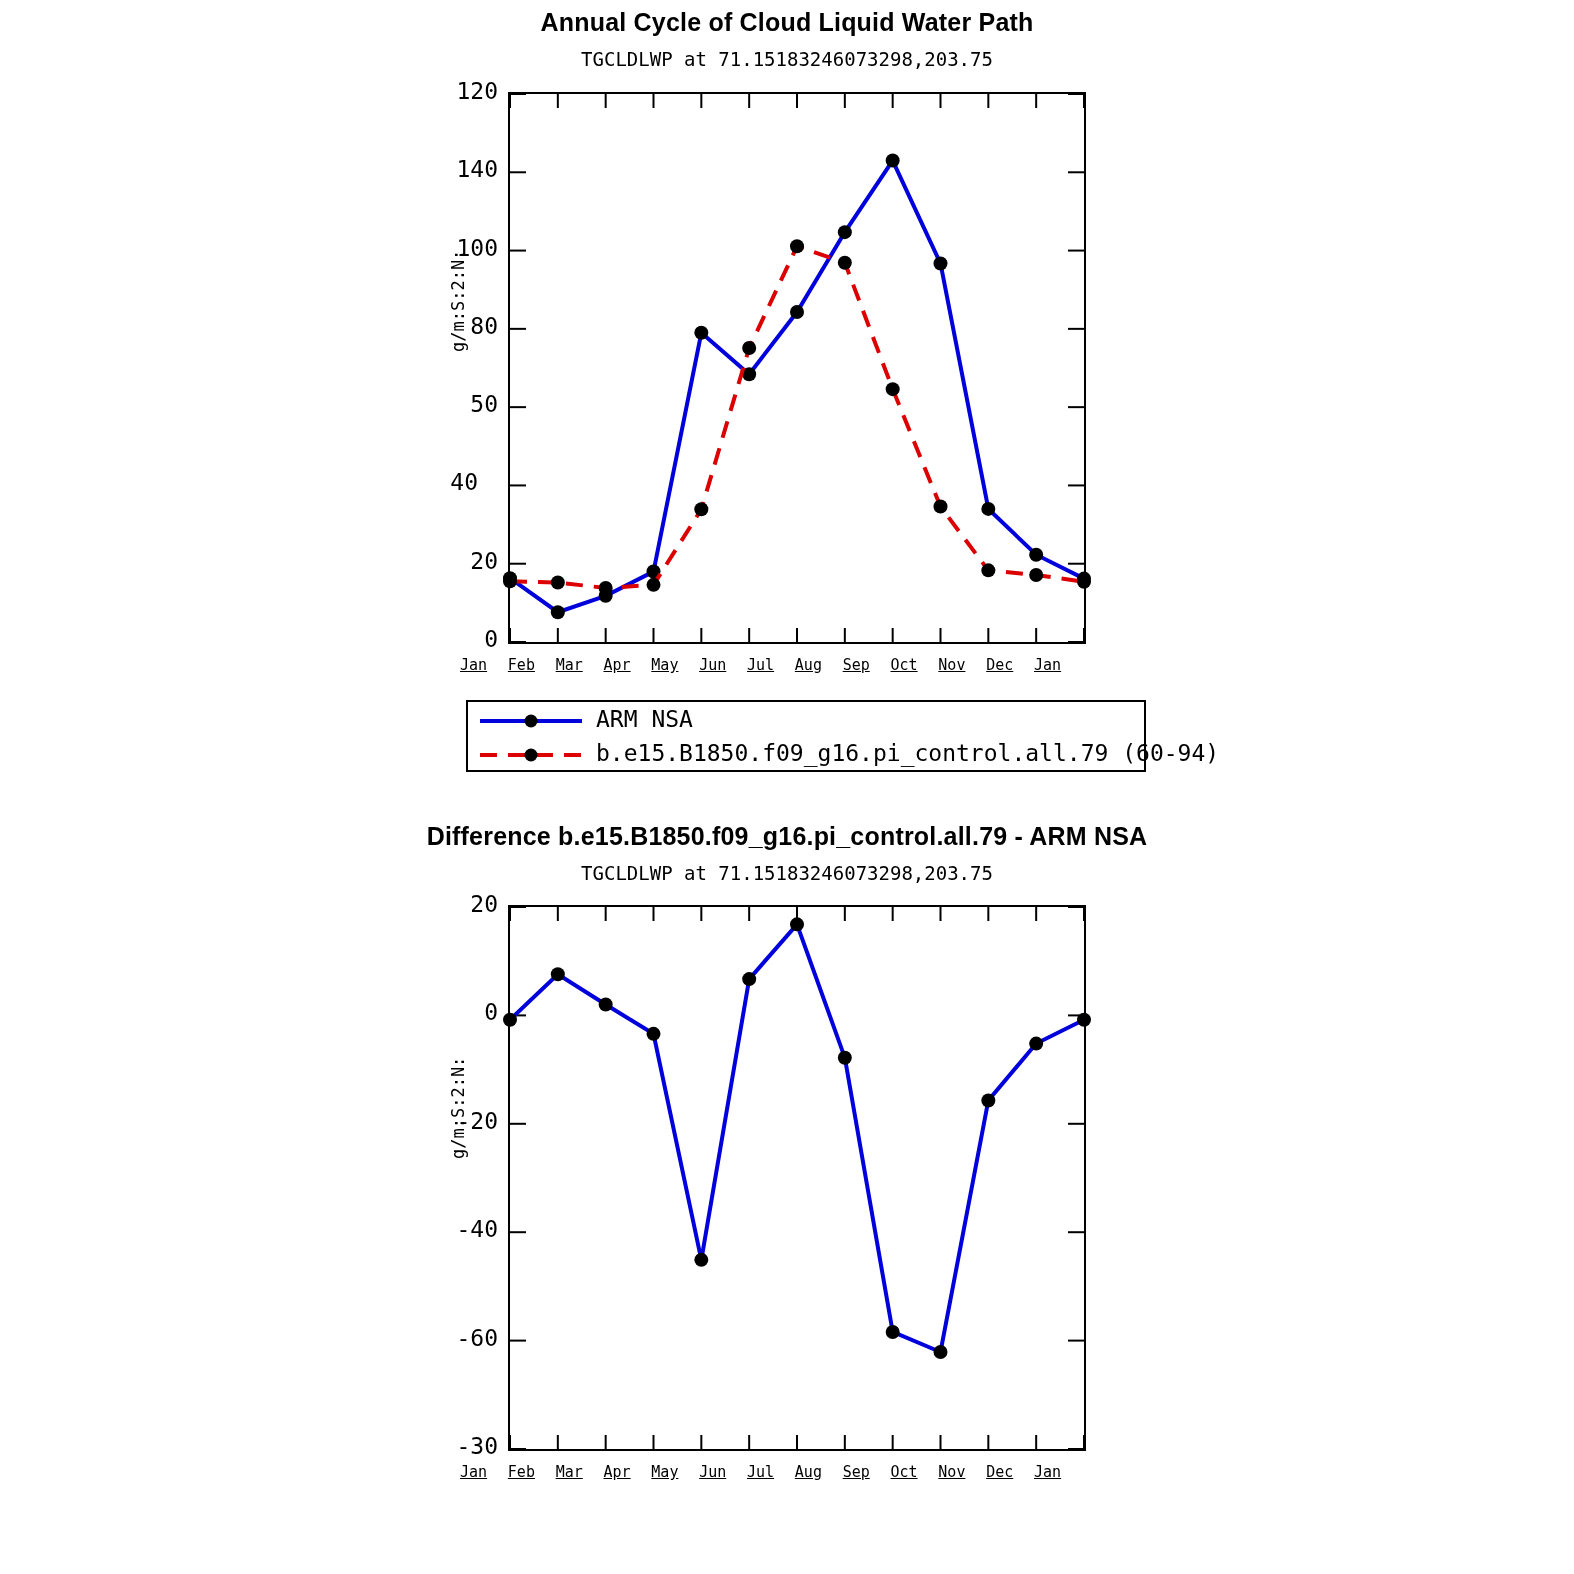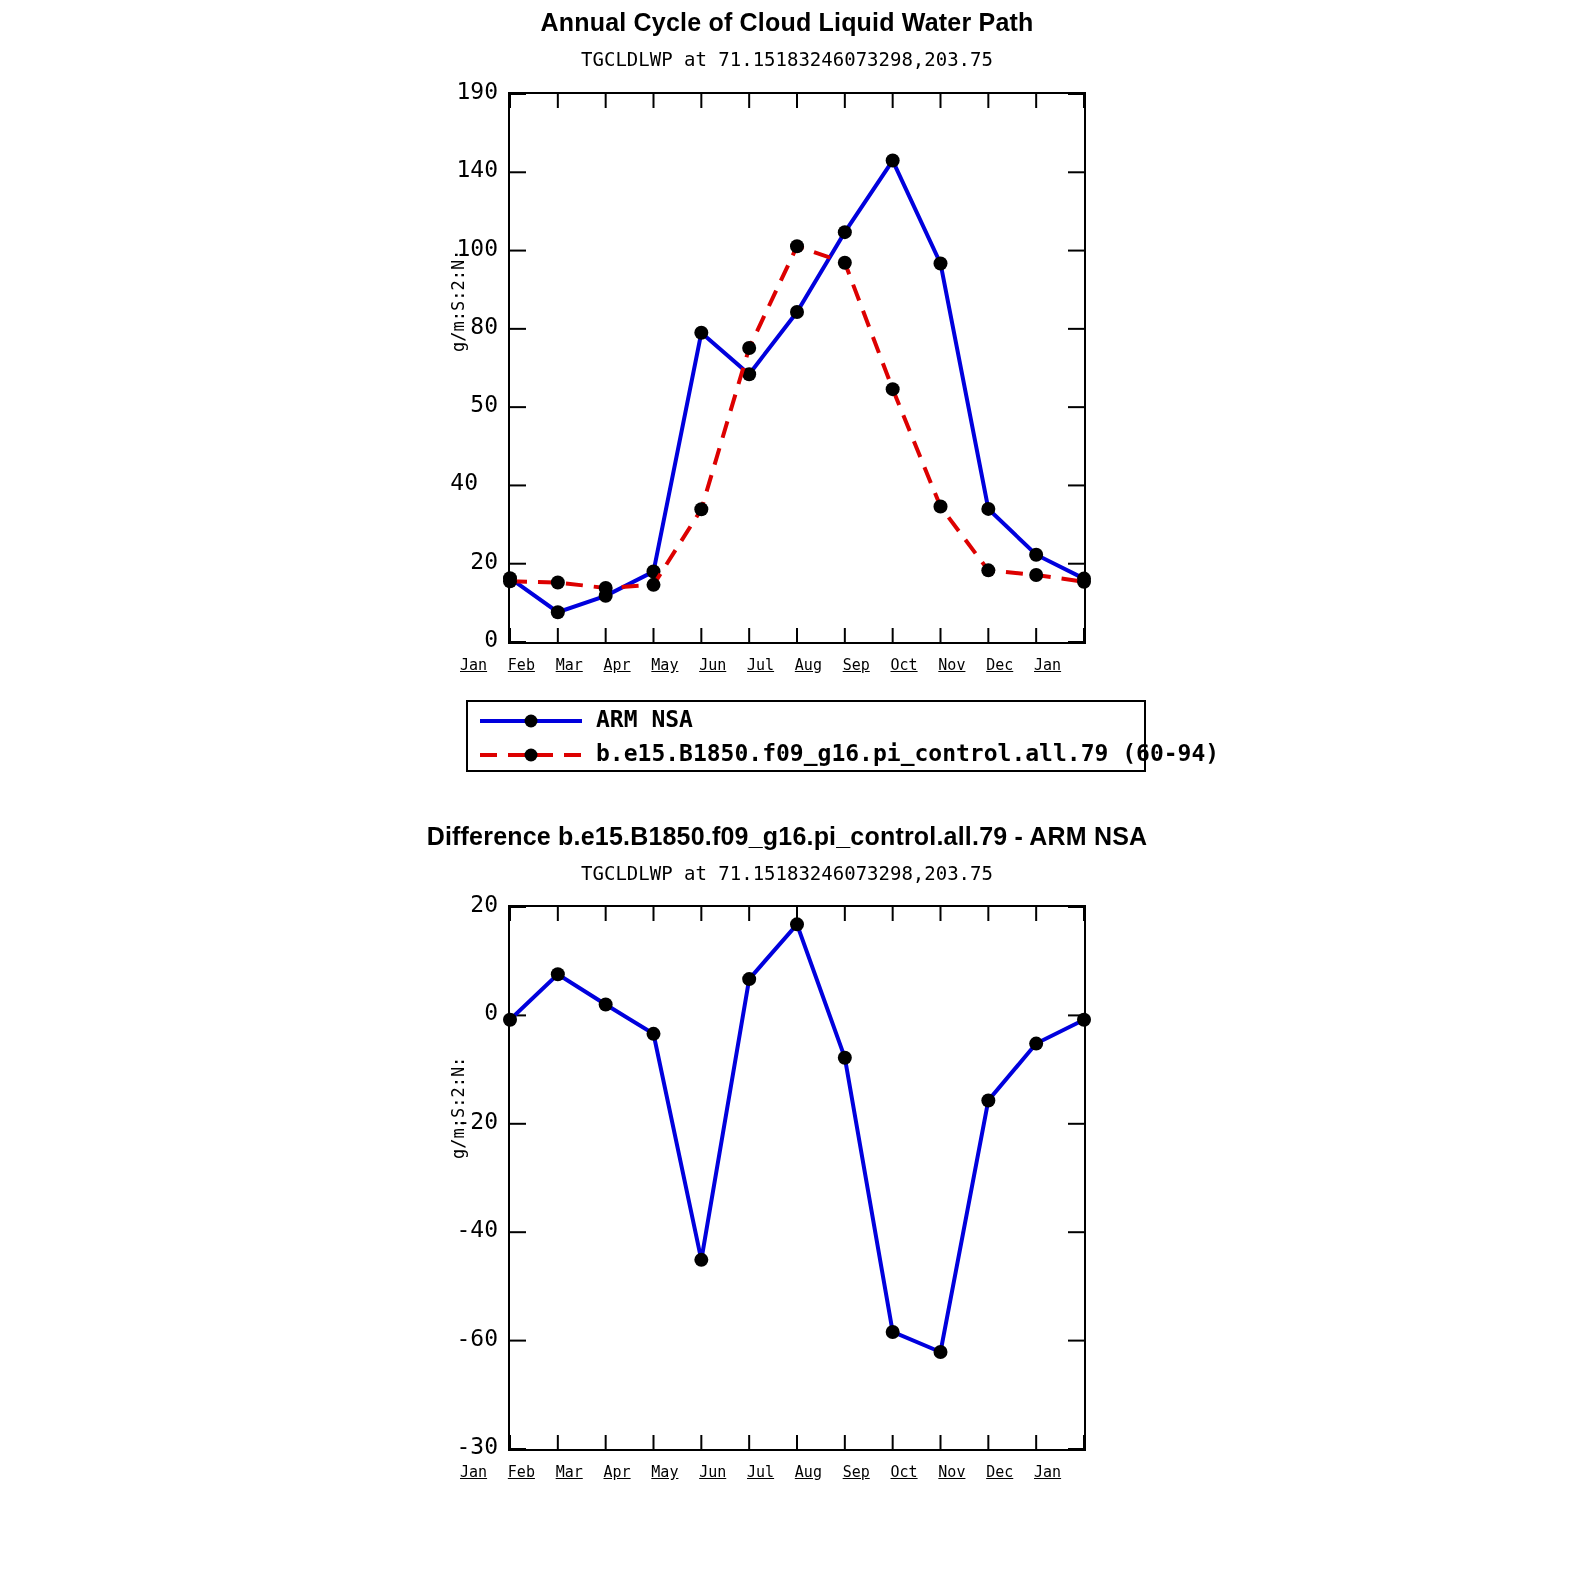--- a/index.html
+++ b/index.html
@@ -120,21 +120,21 @@
       <circle cx="749.17" cy="348.04" r="7" fill="#000"></circle>
       <circle cx="797.00" cy="246.27" r="7" fill="#000"></circle>
       <circle cx="844.83" cy="262.71" r="7" fill="#000"></circle>
       <circle cx="892.67" cy="389.14" r="7" fill="#000"></circle>
       <circle cx="940.50" cy="506.57" r="7" fill="#000"></circle>
       <circle cx="988.33" cy="570.37" r="7" fill="#000"></circle>
       <circle cx="1036.17" cy="575.07" r="7" fill="#000"></circle>
       <circle cx="1084.00" cy="581.72" r="7" fill="#000"></circle>
     </svg>
 
-  <div class="legend" id="legend-box" style="left:466px;top:700px;width:680px;height:72px;font-weight:bold;">
+  <div class="legend" id="legend-box" style="left:466px;top:700px;width:680px;height:72px;">
     <div class="legend-row" style="left:10px;top:2px;">
       <svg width="110" height="34">
         <line x1="2" y1="17" x2="104" y2="17" stroke="#0000dd" stroke-width="4"></line>
         <circle cx="53" cy="17" r="6.5" fill="#000"></circle>
       </svg>
       <span class="legend-text">ARM NSA</span>
     </div>
     <div class="legend-row" style="left:10px;top:36px;">
       <svg width="110" height="34">
         <line x1="2" y1="17" x2="104" y2="17" stroke="#dd0000" stroke-width="4" stroke-dasharray="17,11"></line>
@@ -143,21 +143,21 @@
       <span class="legend-text">b.e15.B1850.f09_g16.pi_control.all.79 (60-94)</span>
     </div>
   </div>
 <div class="ytick" style="left: 330px; top: 626px; width: 168px;">0</div>
     <div class="ytick" style="left: 330px; top: 547.714px; width: 168px;">20</div>
     <div class="ytick" style="left: 310px; top: 469.429px; width: 168px;">40</div>
     <div class="ytick" style="left: 330px; top: 391.143px; width: 168px;">50</div>
     <div class="ytick" style="left: 330px; top: 312.857px; width: 168px;">80</div>
     <div class="ytick" style="left: 330px; top: 234.571px; width: 168px;">100</div>
     <div class="ytick" style="left: 330px; top: 156.286px; width: 168px;">140</div>
-    <div class="ytick" style="left: 330px; top: 78px; width: 168px;">190</div>
+    <div class="ytick" style="left: 330px; top: 78px; width: 168px;">120</div>
     <div class="xtick" style="left: 460px; top: 656px; width: 100px;">Jan</div>
     <div class="xtick" style="left: 507.833px; top: 656px; width: 100px;">Feb</div>
     <div class="xtick" style="left: 555.667px; top: 656px; width: 100px;">Mar</div>
     <div class="xtick" style="left: 603.5px; top: 656px; width: 100px;">Apr</div>
     <div class="xtick" style="left: 651.333px; top: 656px; width: 100px;">May</div>
     <div class="xtick" style="left: 699.167px; top: 656px; width: 100px;">Jun</div>
     <div class="xtick" style="left: 747px; top: 656px; width: 100px;">Jul</div>
     <div class="xtick" style="left: 794.833px; top: 656px; width: 100px;">Aug</div>
     <div class="xtick" style="left: 842.667px; top: 656px; width: 100px;">Sep</div>
     <div class="xtick" style="left: 890.5px; top: 656px; width: 100px;">Oct</div>

